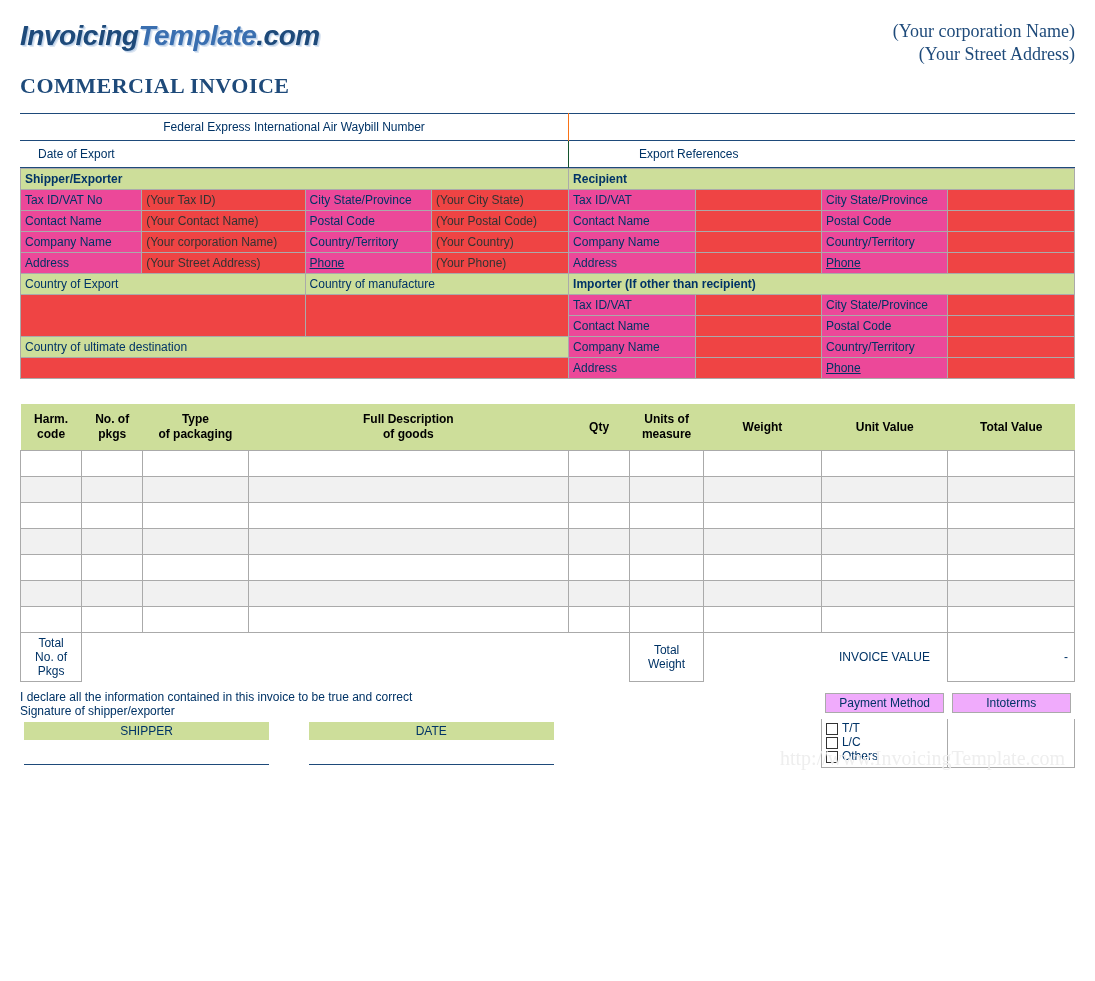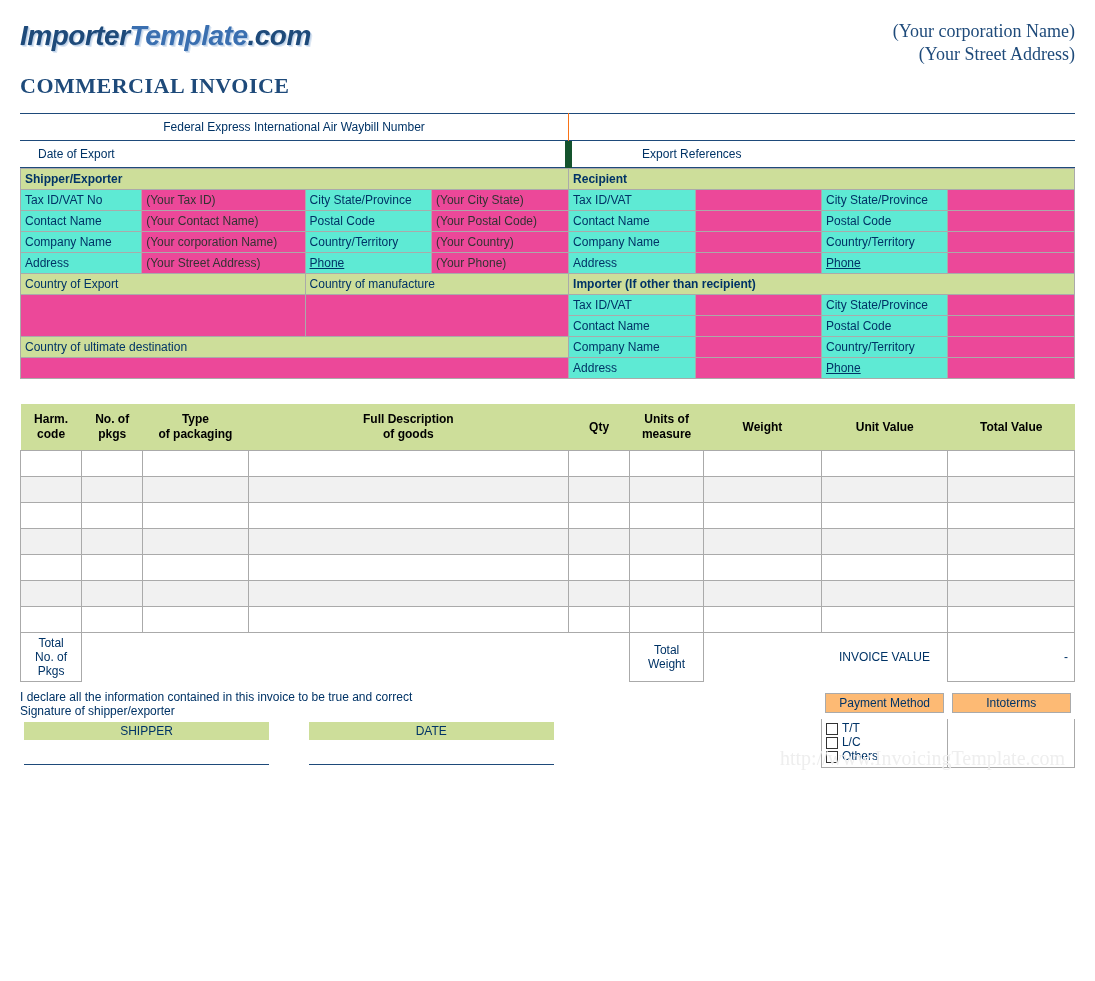--- a/index.html
+++ b/index.html
@@ -17,60 +17,60 @@
   .logo { font-family: "Trebuchet MS", Arial, sans-serif; font-weight: bold; font-size: 28px; letter-spacing: -0.5px; color:#3a6fb0; text-shadow: 1px 1px 0 #bcd0e8, 2px 2px 0 #dce6f2; font-style: italic;}
   .logo .dark { color:#1e4a7a; }
   .corp { text-align: right; font-family: Georgia, 'Times New Roman', serif; font-size: 18px; color:#1e4a7a; line-height: 1.3; }
   h1.title { text-align: left; font-family: Georgia, 'Times New Roman', serif; font-weight: bold; font-size: 22px; color:#1e4a7a; margin: 6px 0 14px; letter-spacing: 0.5px;}
   .rule-top { border-top: 1px solid #1e4a7a; }
   .rule-bottom { border-bottom: 1px solid #1e4a7a; }
   table { border-collapse: collapse; width: 100%; }
   td, th { padding: 3px 4px; font-size: 12px; vertical-align: top; }
   .hdr-row td { color:#003366; }
   .section-bar { background: #cdde9a; font-weight: bold; color:#003366; }
-  .lbl-cell { background: #5eead4; color:#003366; }
-  .val-cell { background: #ec4899; color:#333; }
+  .lbl-cell { background: #ec4899; color:#003366; }
+  .val-cell { background: #ef4444; color:#333; }
   .bordered td, .bordered th { border: 1px solid #aaa; }
   .items-table th { background:#cdde9a; font-weight: bold; text-align: center; color:#000; padding:4px 2px; font-size:12px; line-height:1.2; height:38px; vertical-align: middle;}
   .items-table td { border:1px solid #aaa; height:19px; }
   .alt { background:#f1f1f1; }
   .totals-row td { height:42px; vertical-align: middle; text-align:center; font-size:12px; color:#003366;}
   .sig-head { background:#cdde9a; text-align:center; font-weight:normal; color:#003366; padding:2px 0; }
   .sig-line { border-bottom:1px solid #1e4a7a; height:18px; }
   .pm-table td, .pm-table th { border:1px solid #aaa; font-size:12px; padding:2px 4px; }
-  .pm-table th { background:#fdba74; text-align:center; font-weight:normal; color:#003366;}
+  .pm-table th { background:#f0abfc; text-align:center; font-weight:normal; color:#003366;}
   .checkbox { display:inline-block; width:10px; height:10px; border:1px solid #333; vertical-align:middle; margin-right:4px;}
   .watermark { position:absolute; right:30px; bottom:18px; font-family: Georgia, serif; font-size:20px; color:#eee;}
   .under { text-decoration: underline; }
 </style>
 </head>
 <body>
 
 <div class="topbar">
-  <div class="logo"><span class="dark">Importer</span>Template<span class="dark">.com</span></div>
+  <div class="logo"><span class="dark">Invoicing</span>Template<span class="dark">.com</span></div>
   <div class="corp">
     <div>(Your corporation  Name)</div>
     <div>(Your Street Address)</div>
   </div>
 </div>
 
 <h1 class="title">COMMERCIAL INVOICE</h1>
 
 <table class="rule-top rule-bottom">
   <tbody>
       <tr class="hdr-row">
     <td style="width:52%; text-align:center; border-right:1px solid #f97316; padding:6px 0;">Federal Express International Air Waybill Number</td>
     <td style="width:48%;"></td>
   </tr>
 </tbody>
   </table>
 <table class="rule-bottom">
   <tbody>
       <tr class="hdr-row">
-    <td style="width:52%; padding:6px 6px 6px 18px; border-right:7px solid #14532d;">Date of Export</td>
+    <td style="width:52%; padding:6px 6px 6px 18px; border-right:1px solid #14532d;">Date of Export</td>
     <td style="width:48%; padding:6px 6px 6px 70px;">Export References</td>
   </tr>
 </tbody>
   </table>
 
 <table class="bordered" style="table-layout:fixed;">
   <colgroup>
     <col style="width:11.5%">
       <col style="width:15.5%">
       <col style="width:12%">

